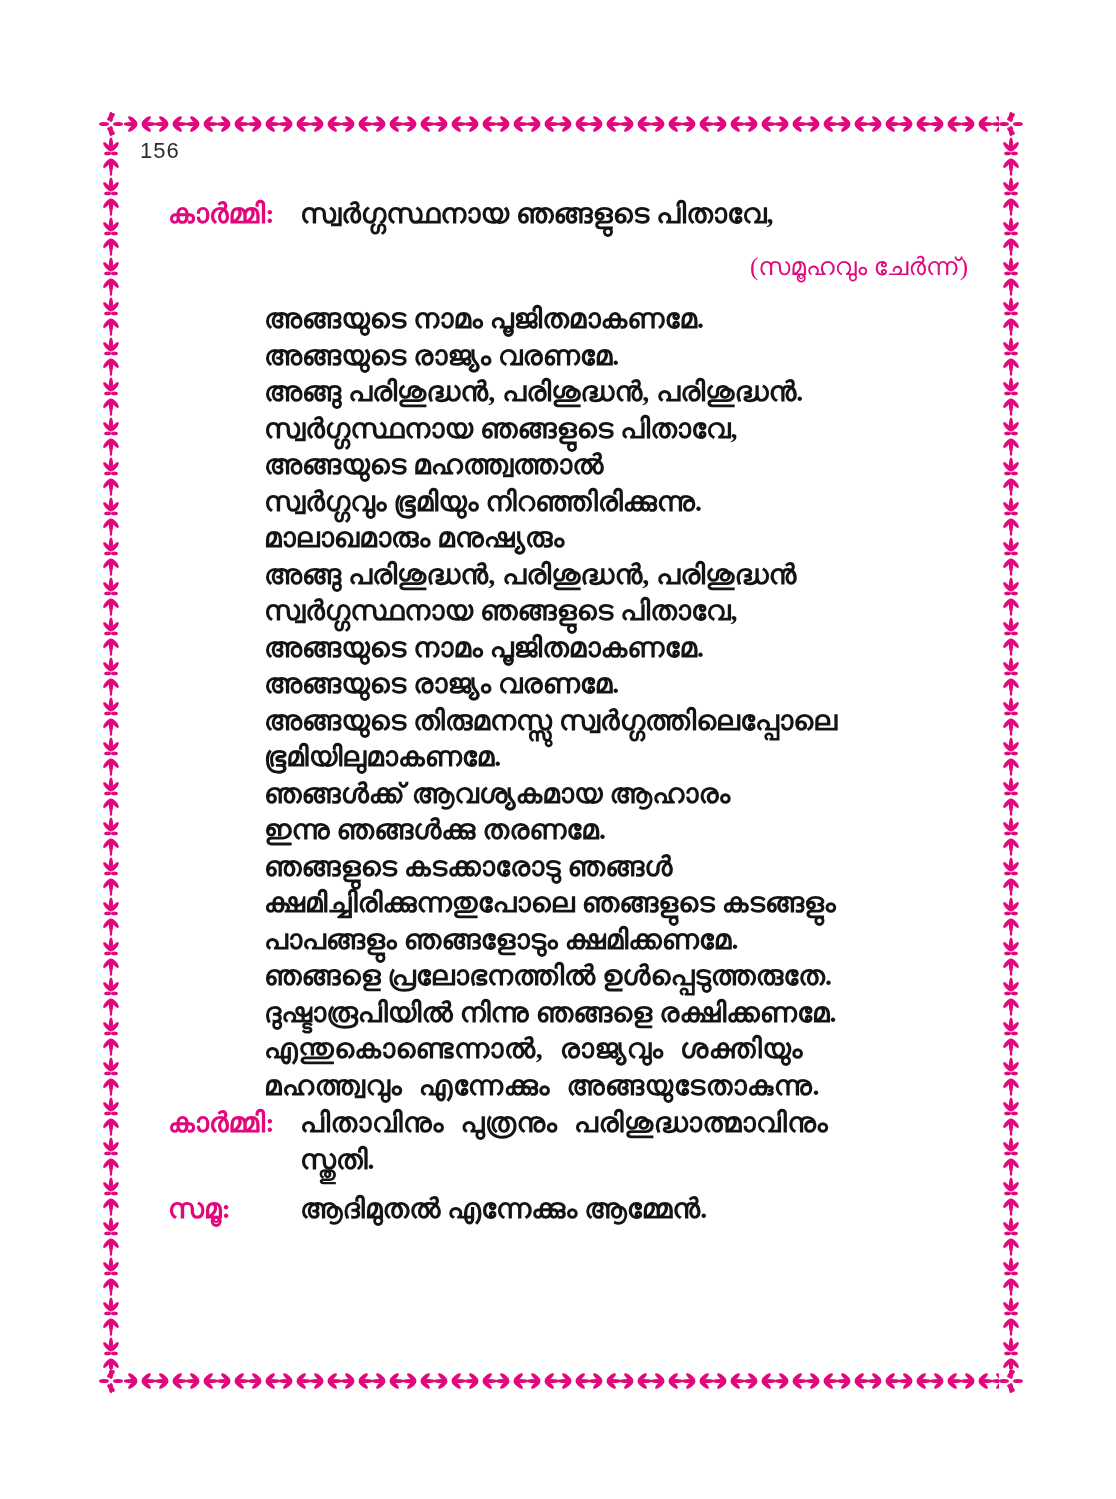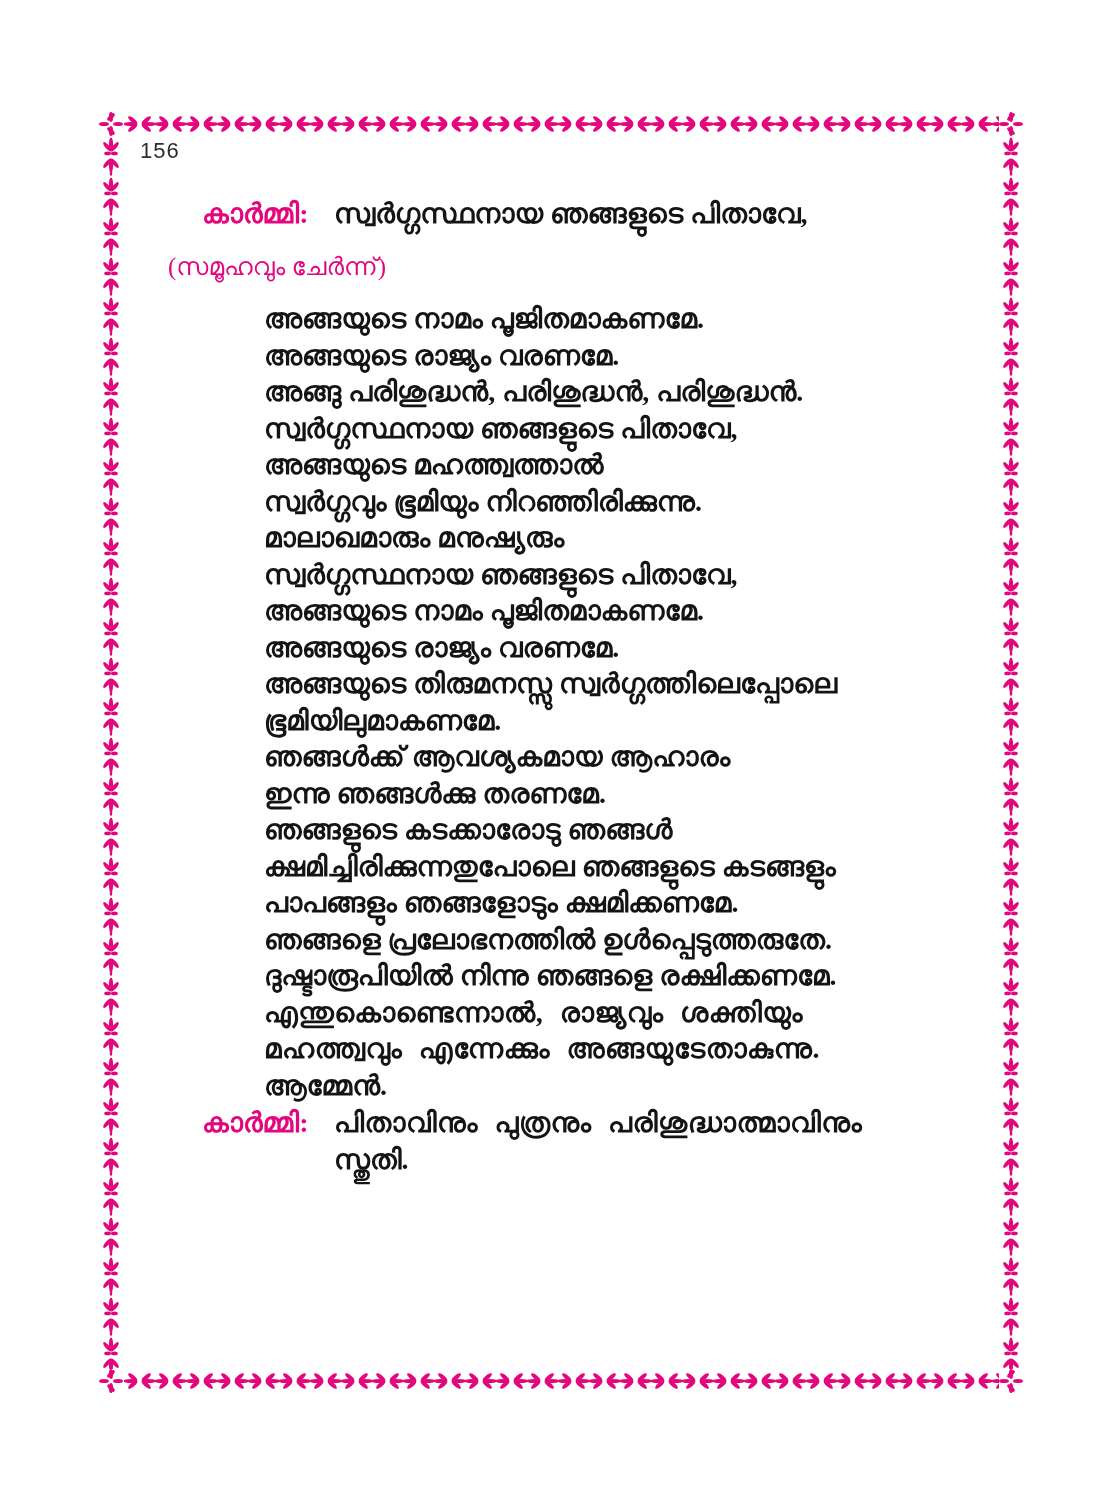--- a/index.html
+++ b/index.html
@@ -23,24 +23,24 @@
   .page-number {
     position:absolute; left:140px; top:138px;
     font-family:"Liberation Sans","DejaVu Sans",sans-serif;
     font-size:22px; color:#2d2d2d; letter-spacing:1px;
   }
   .content {
     position:absolute; left:168px; top:196px; width:840px;
     color:#141414; font-weight:700; font-size:28px; line-height:36.5px;
   }
   .row { display:flex; align-items:flex-start; }
-  .speaker { flex:0 0 132px; color:var(--accent);margin-left:34px; }
+  .speaker { flex:0 0 132px; color:var(--accent); }
   .dtext { flex:1 1 auto; }
   .note {
-    text-align:left; color:var(--accent); font-weight:400; font-size:25px;
+    text-align:right; color:var(--accent); font-weight:400; font-size:25px;
     margin:16px 40px 16px 0;
   }
   .body-block { margin-left:96px; }
   .spaced { word-spacing:9px; letter-spacing:0.5px; }
   .row-final { margin-top:1px; }
   .row-samu  { margin-top:13px; }
 </style>
 </head>
 <body>
 
@@ -122,40 +122,44 @@
     <div class="note">(സമൂഹവും ചേർന്ന്)</div>
 
     <div class="body-block">
       <div>അങ്ങയുടെ നാമം പൂജിതമാകണമേ.</div>
       <div>അങ്ങയുടെ രാജ്യം വരണമേ.</div>
       <div>അങ്ങു പരിശുദ്ധൻ, പരിശുദ്ധൻ, പരിശുദ്ധൻ.</div>
       <div>സ്വർഗ്ഗസ്ഥനായ ഞങ്ങളുടെ പിതാവേ,</div>
       <div>അങ്ങയുടെ മഹത്ത്വത്താൽ</div>
       <div>സ്വർഗ്ഗവും ഭൂമിയും നിറഞ്ഞിരിക്കുന്നു.</div>
       <div>മാലാഖമാരും മനുഷ്യരും</div>
+      <div>അങ്ങു പരിശുദ്ധൻ, പരിശുദ്ധൻ, പരിശുദ്ധൻ</div>
       <div>സ്വർഗ്ഗസ്ഥനായ ഞങ്ങളുടെ പിതാവേ,</div>
       <div>അങ്ങയുടെ നാമം പൂജിതമാകണമേ.</div>
       <div>അങ്ങയുടെ രാജ്യം വരണമേ.</div>
       <div>അങ്ങയുടെ തിരുമനസ്സു സ്വർഗ്ഗത്തിലെപ്പോലെ</div>
       <div>ഭൂമിയിലുമാകണമേ.</div>
       <div>ഞങ്ങൾക്ക് ആവശ്യകമായ ആഹാരം</div>
       <div>ഇന്നു ഞങ്ങൾക്കു തരണമേ.</div>
       <div>ഞങ്ങളുടെ കടക്കാരോടു ഞങ്ങൾ</div>
       <div>ക്ഷമിച്ചിരിക്കുന്നതുപോലെ ഞങ്ങളുടെ കടങ്ങളും</div>
       <div>പാപങ്ങളും ഞങ്ങളോടും ക്ഷമിക്കണമേ.</div>
       <div>ഞങ്ങളെ പ്രലോഭനത്തിൽ ഉൾപ്പെടുത്തരുതേ.</div>
       <div>ദുഷ്ടാരൂപിയിൽ നിന്നു ഞങ്ങളെ രക്ഷിക്കണമേ.</div>
       <div class="spaced">എന്തുകൊണ്ടെന്നാൽ, രാജ്യവും ശക്തിയും</div>
       <div class="spaced">മഹത്ത്വവും എന്നേക്കും അങ്ങയുടേതാകുന്നു.</div>
-      <div>ആമ്മേൻ.</div>
     </div>
 
     <div class="row row-final">
       <div class="speaker">കാർമ്മി:</div>
       <div class="dtext">
         <div class="spaced">പിതാവിനും പുത്രനും പരിശുദ്ധാത്മാവിനും</div>
         <div>സ്തുതി.</div>
       </div>
     </div>
 
+    <div class="row row-samu">
+      <div class="speaker">സമൂ:</div>
+      <div class="dtext">ആദിമുതൽ എന്നേക്കും ആമ്മേൻ.</div>
+    </div>
 
   </main>
 </div>
 
 </body></html>

